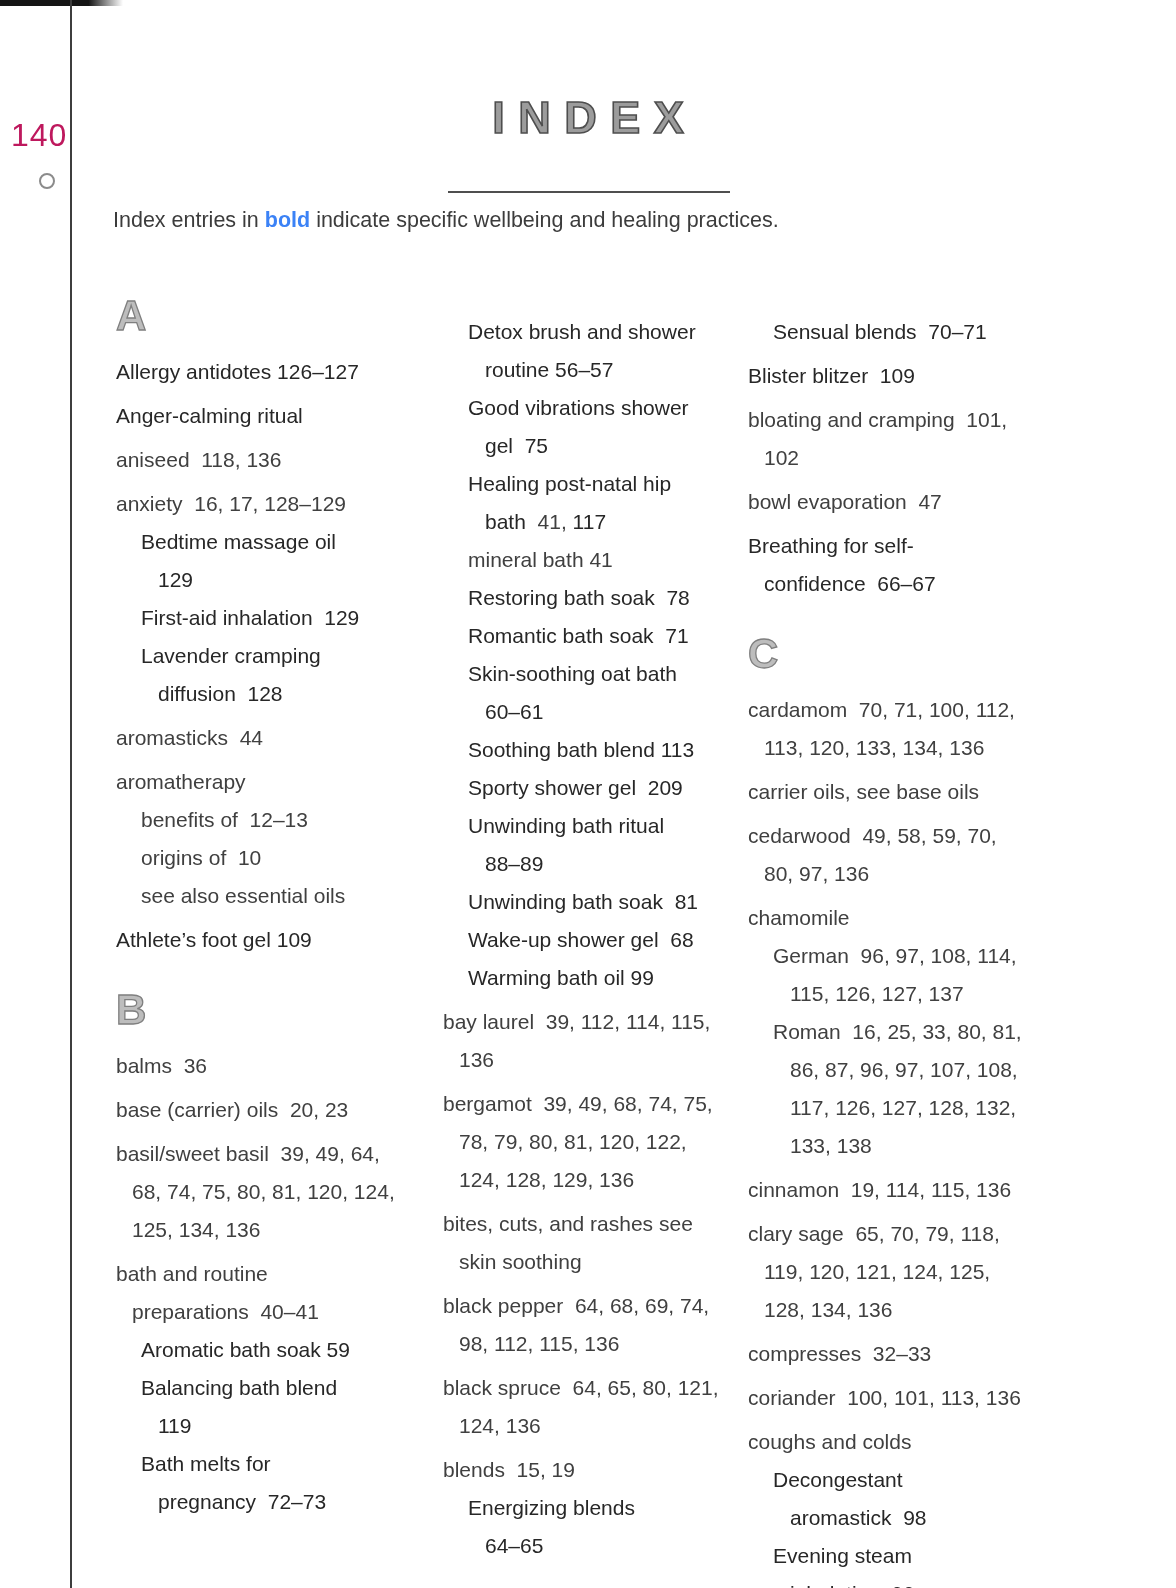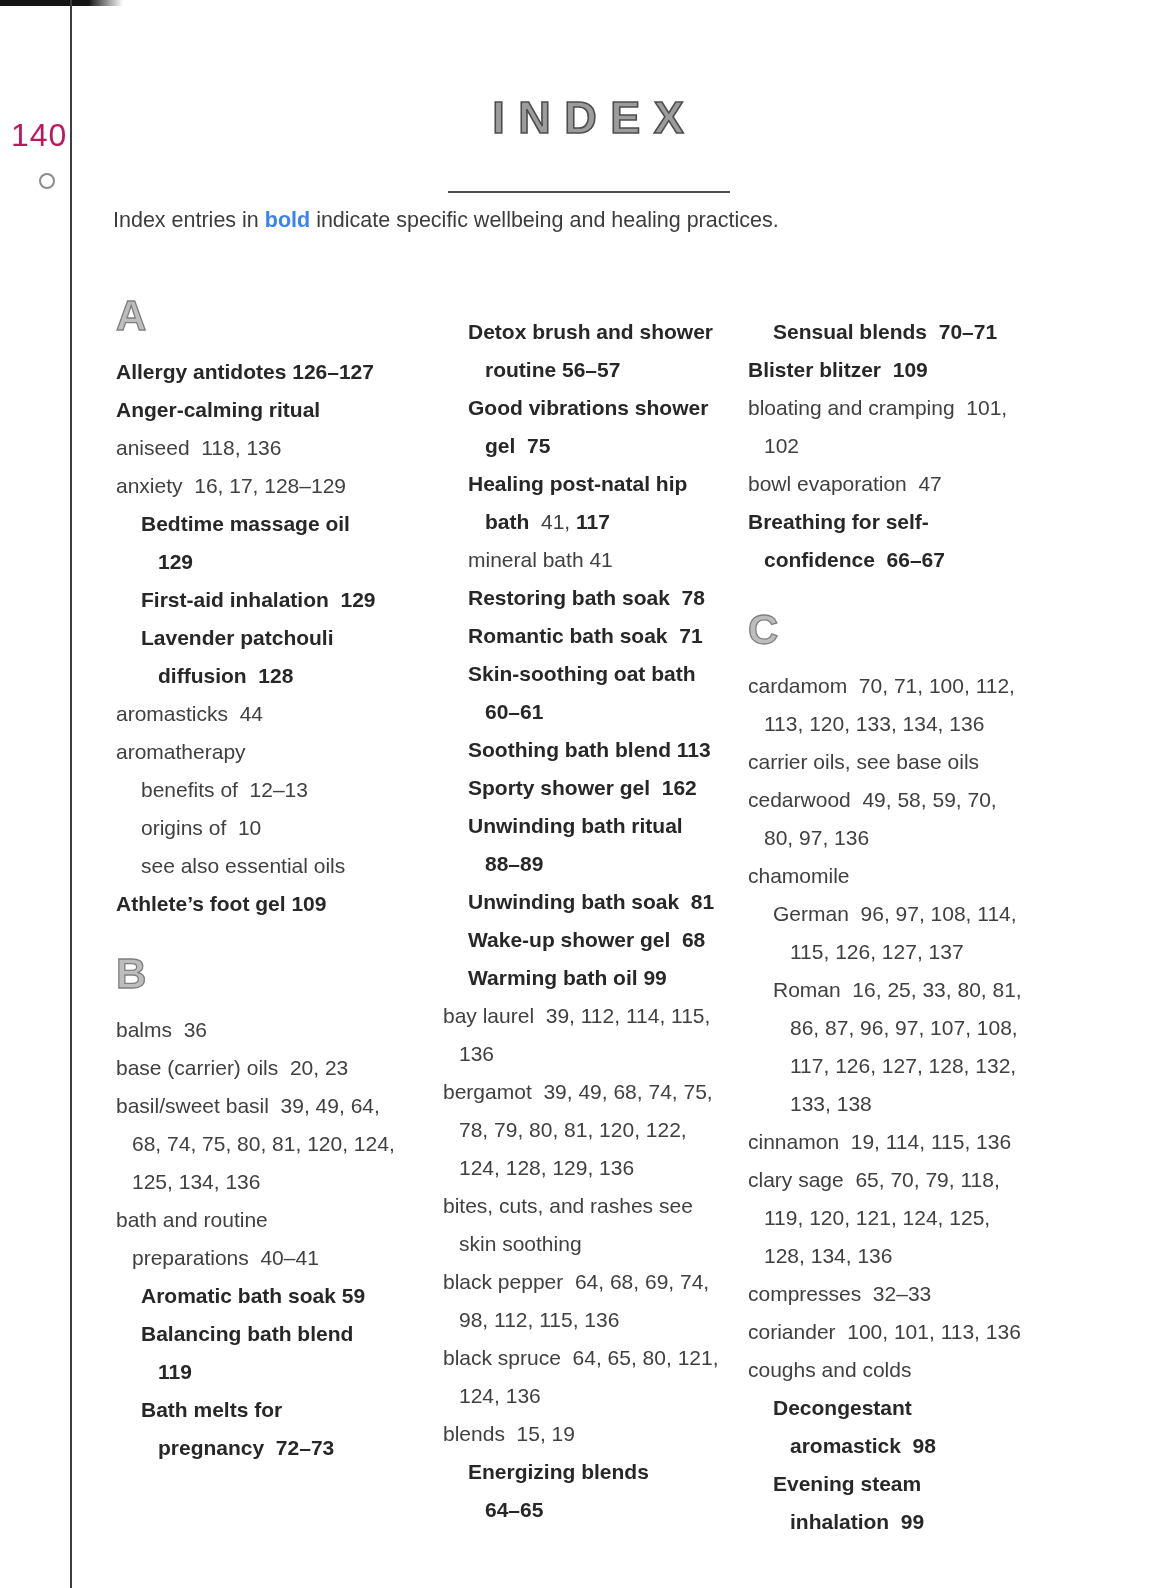--- a/index.html
+++ b/index.html
@@ -44,23 +44,23 @@
   }
   .intro .b{font-weight:bold;color:#3b82f6;text-align:right;}
   .col{position:absolute;}
   .col1{left:116px;top:293px;width:330px;}
   .col2{left:443px;top:313px;width:330px;}
   .col3{left:748px;top:313px;width:330px;}
   .line{
     white-space:pre;height:38px;line-height:38px;
     font-size:21px;color:#404040;
   }
-  .wb{font-weight:bold;color:#272727;}
+  .wb{font-weight:normal;color:#272727;}
   .wi{}
-  .ind0{padding-left:0;}
+  .ind0{padding-left:0;margin-top:6px;}
   .ind1{padding-left:16px;}
   .ind2{padding-left:25px;}
   .ind3{padding-left:42px;}
   .letter{
     font-size:42px;line-height:46px;font-weight:bold;
     margin:28px 0 14px 0;
     color:#bdbdbd;
     -webkit-text-stroke:1.3px #7f7f7f;
   }
   .col .letter:first-child{margin-top:0;}
@@ -81,21 +81,21 @@
 
 <div class="col col1">
     <div class="letter">A</div>
     <div class="line ind0"><span class="wb">Allergy antidotes 126–127</span></div>
     <div class="line ind0"><span class="wb">Anger-calming ritual</span></div>
     <div class="line ind0"><span class="wr">aniseed  118, 136</span></div>
     <div class="line ind0"><span class="wr">anxiety  16, 17, 128–129</span></div>
     <div class="line ind2"><span class="wb">Bedtime massage oil</span></div>
     <div class="line ind3"><span class="wb">129</span></div>
     <div class="line ind2"><span class="wb">First-aid inhalation  129</span></div>
-    <div class="line ind2"><span class="wb">Lavender patchouli</span></div>
+    <div class="line ind2"><span class="wb">Lavender cramping</span></div>
     <div class="line ind3"><span class="wb">diffusion  128</span></div>
     <div class="line ind0"><span class="wr">aromasticks  44</span></div>
     <div class="line ind0"><span class="wr">aromatherapy</span></div>
     <div class="line ind2"><span class="wr">benefits of  12–13</span></div>
     <div class="line ind2"><span class="wr">origins of  10</span></div>
     <div class="line ind2"><span class="wi">see also</span><span class="wr"> essential oils</span></div>
     <div class="line ind0"><span class="wb">Athlete’s foot gel 109</span></div>
     <div class="letter">B</div>
     <div class="line ind0"><span class="wr">balms  36</span></div>
     <div class="line ind0"><span class="wr">base (carrier) oils  20, 23</span></div>
@@ -116,21 +116,21 @@
     <div class="line ind2"><span class="wb">Good vibrations shower</span></div>
     <div class="line ind3"><span class="wb">gel  75</span></div>
     <div class="line ind2"><span class="wb">Healing post-natal hip</span></div>
     <div class="line ind3"><span class="wb">bath  </span><span class="wr">41, </span><span class="wb">117</span></div>
     <div class="line ind2"><span class="wr">mineral bath 41</span></div>
     <div class="line ind2"><span class="wb">Restoring bath soak  78</span></div>
     <div class="line ind2"><span class="wb">Romantic bath soak  71</span></div>
     <div class="line ind2"><span class="wb">Skin-soothing oat bath</span></div>
     <div class="line ind3"><span class="wb">60–61</span></div>
     <div class="line ind2"><span class="wb">Soothing bath blend 113</span></div>
-    <div class="line ind2"><span class="wb">Sporty shower gel  162</span></div>
+    <div class="line ind2"><span class="wb">Sporty shower gel  209</span></div>
     <div class="line ind2"><span class="wb">Unwinding bath ritual</span></div>
     <div class="line ind3"><span class="wb">88–89</span></div>
     <div class="line ind2"><span class="wb">Unwinding bath soak  81</span></div>
     <div class="line ind2"><span class="wb">Wake-up shower gel  68</span></div>
     <div class="line ind2"><span class="wb">Warming bath oil 99</span></div>
     <div class="line ind0"><span class="wr">bay laurel  39, 112, 114, 115,</span></div>
     <div class="line ind1"><span class="wr">136</span></div>
     <div class="line ind0"><span class="wr">bergamot  39, 49, 68, 74, 75,</span></div>
     <div class="line ind1"><span class="wr">78, 79, 80, 81, 120, 122,</span></div>
     <div class="line ind1"><span class="wr">124, 128, 129, 136</span></div>

